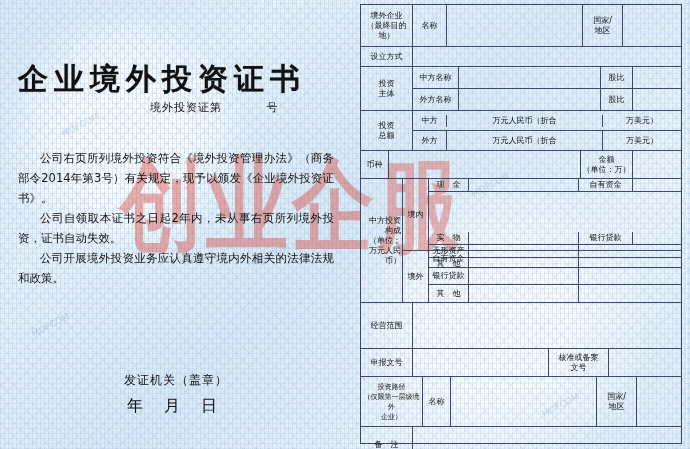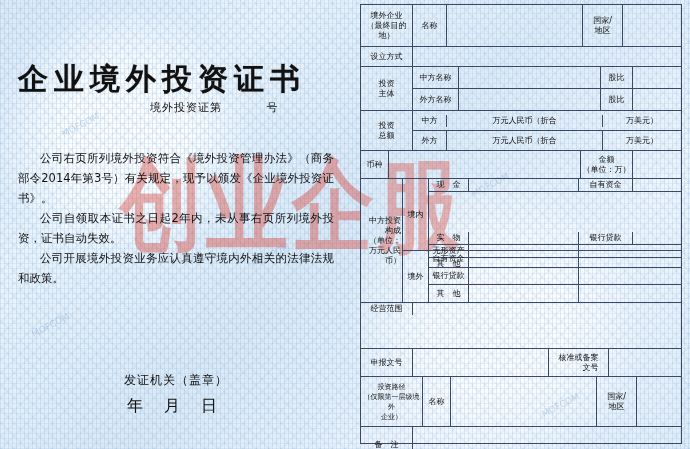--- a/index.html
+++ b/index.html
@@ -241,30 +241,30 @@
           <div class="row" style="height:17px;">
             <div class="c" style="width:40px;">其　他</div>
             <div class="c grow blank"></div>
             <div class="c" style="width:102px;"></div>
           </div>
         </div>
       </div>
     </div>
   </div>
 
-  <div class="row" style="height:46px;flex-direction:column;">
+  <div class="row" style="height:46px;">
     <div class="c col-lbl">经营范围</div>
     <div class="c grow blank"></div>
   </div>
 
   <div class="row" style="height:28px;">
     <div class="c col-lbl">申报文号</div>
     <div class="c grow blank"></div>
     <div class="c" style="width:60px;">
-      <span style="white-space:pre-line;text-align:right;">核准或备案
+      <span style="white-space:pre-line;">核准或备案
 文号</span>
     </div>
     <div class="c" style="width:72px;"></div>
   </div>
 
   <div class="row" style="height:50px;">
     <div class="c" style="width:62px;">
       <span class="sm" style="white-space:pre-line;">投资路径
 （仅限第一层级境外
 企业）</span>

